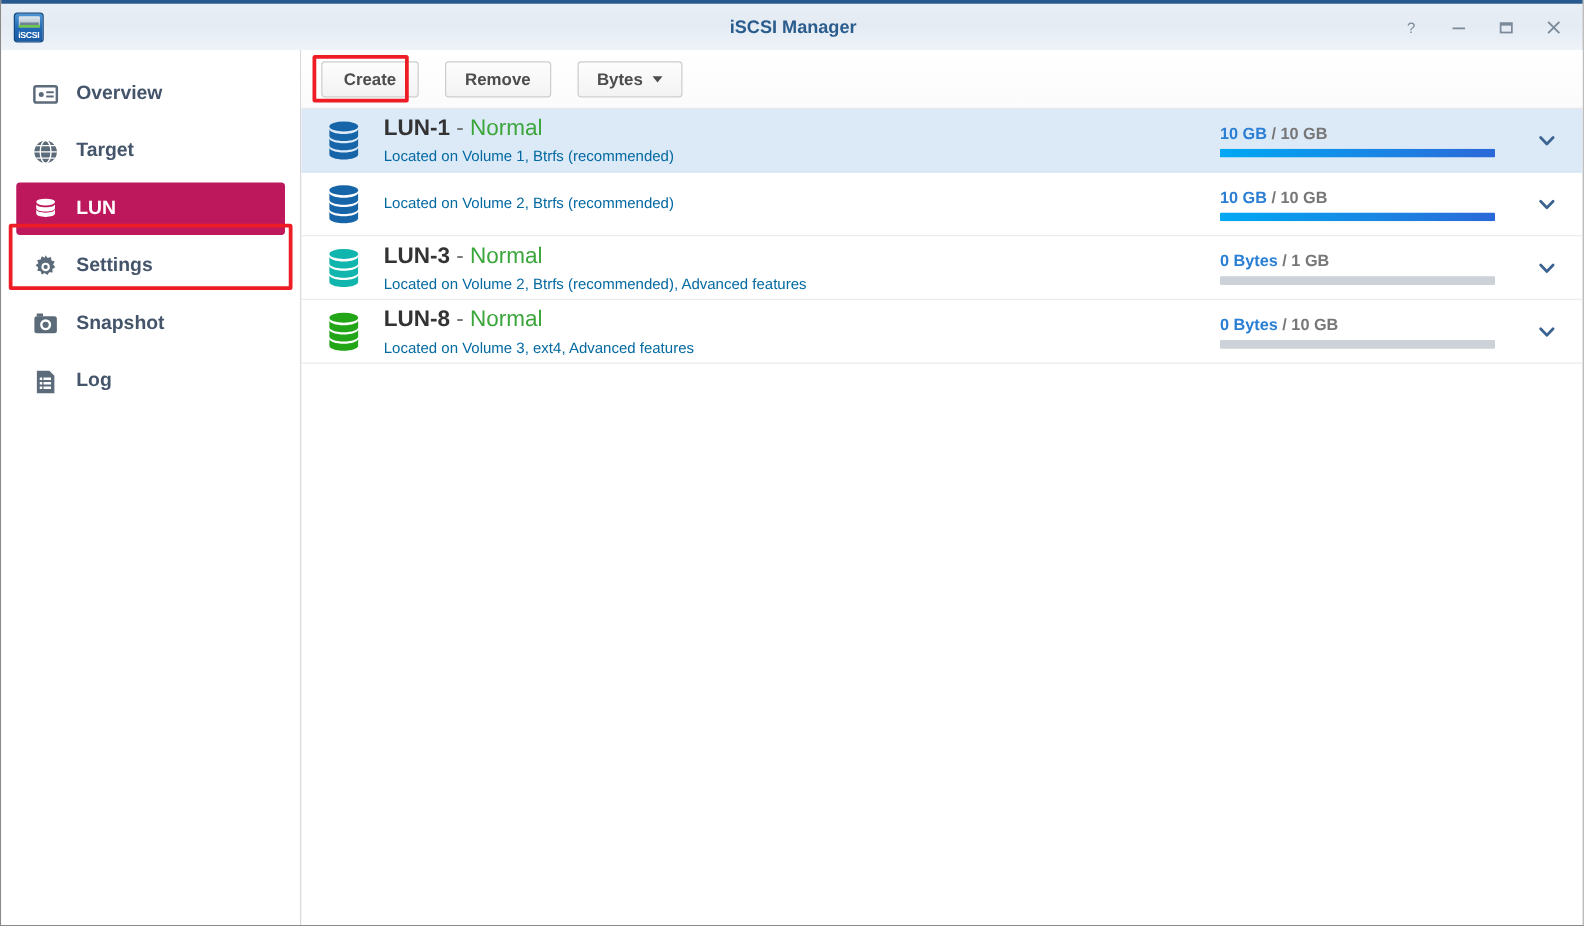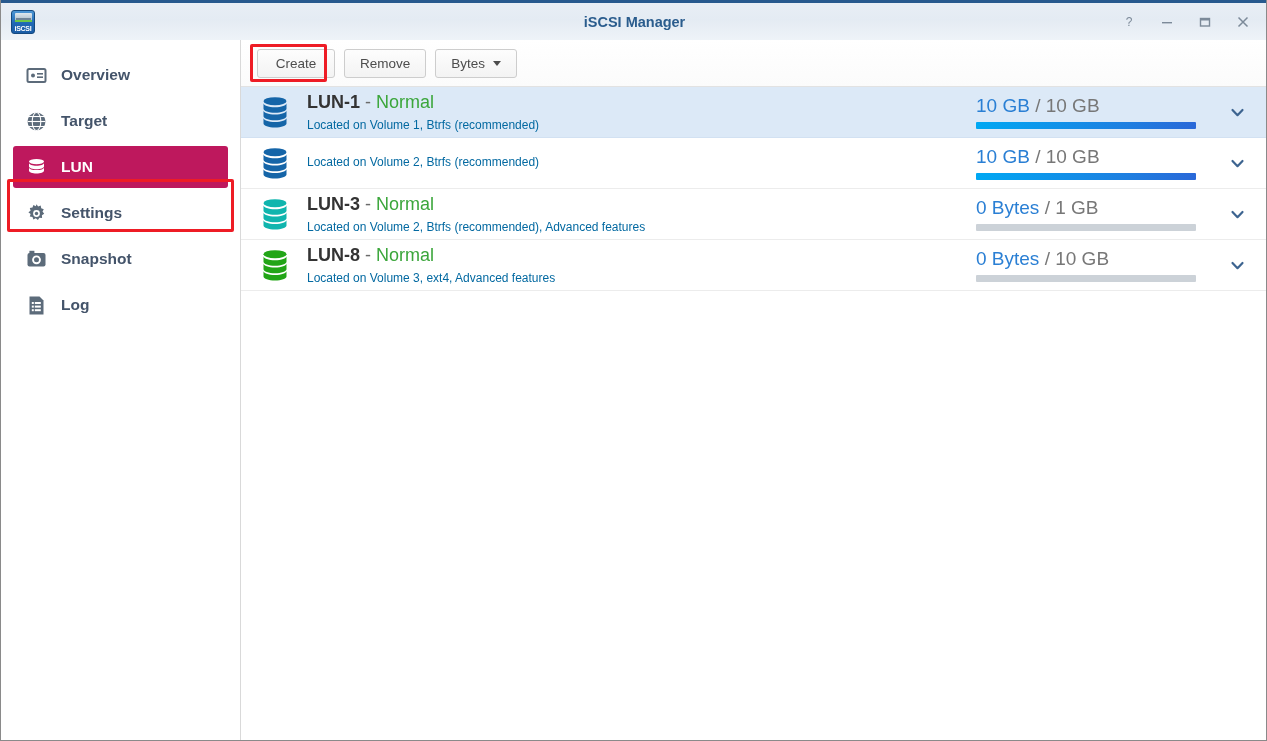--- a/index.html
+++ b/index.html
@@ -137,23 +137,24 @@
     display: flex;
     flex-direction: column;
     background: #ffffff;
     min-width: 0;
   }
   .toolbar {
     flex: 0 0 46px;
     display: flex;
     align-items: center;
     padding-left: 16px;
-    gap: 9px;
+    gap: 21px;
     background: linear-gradient(to bottom, #ffffff 0%, #fbfbfb 100%);
     position: relative;
+    font-weight: bold;
   }
   .btn {
     height: 29px;
     min-width: 78px;
     padding: 0 15px;
     border: 1px solid #cdcdcd;
     border-radius: 3px;
     background: linear-gradient(to bottom, #fdfdfd 0%, #f3f3f3 100%);
     color: #4d4d4d;
     font-size: 13.5px;
@@ -216,24 +217,25 @@
     color: #0369a1;
     line-height: 1.45;
     white-space: nowrap;
   }
   .lun-cap {
     width: 240px;
     flex: 0 0 240px;
     margin-right: 6px;
   }
   .cap-text {
-    font-size: 19px;
+    font-size: 13px;
     color: #777777;
     margin-bottom: 5px;
     white-space: nowrap;
+    font-weight: bold;
   }
   .cap-text .used { color: #2a7fd4; }
   .bar-track {
     height: 7px;
     width: 220px;
     background: #ccd2d8;
     border-radius: 1px;
     overflow: hidden;
   }
   .bar-fill {

